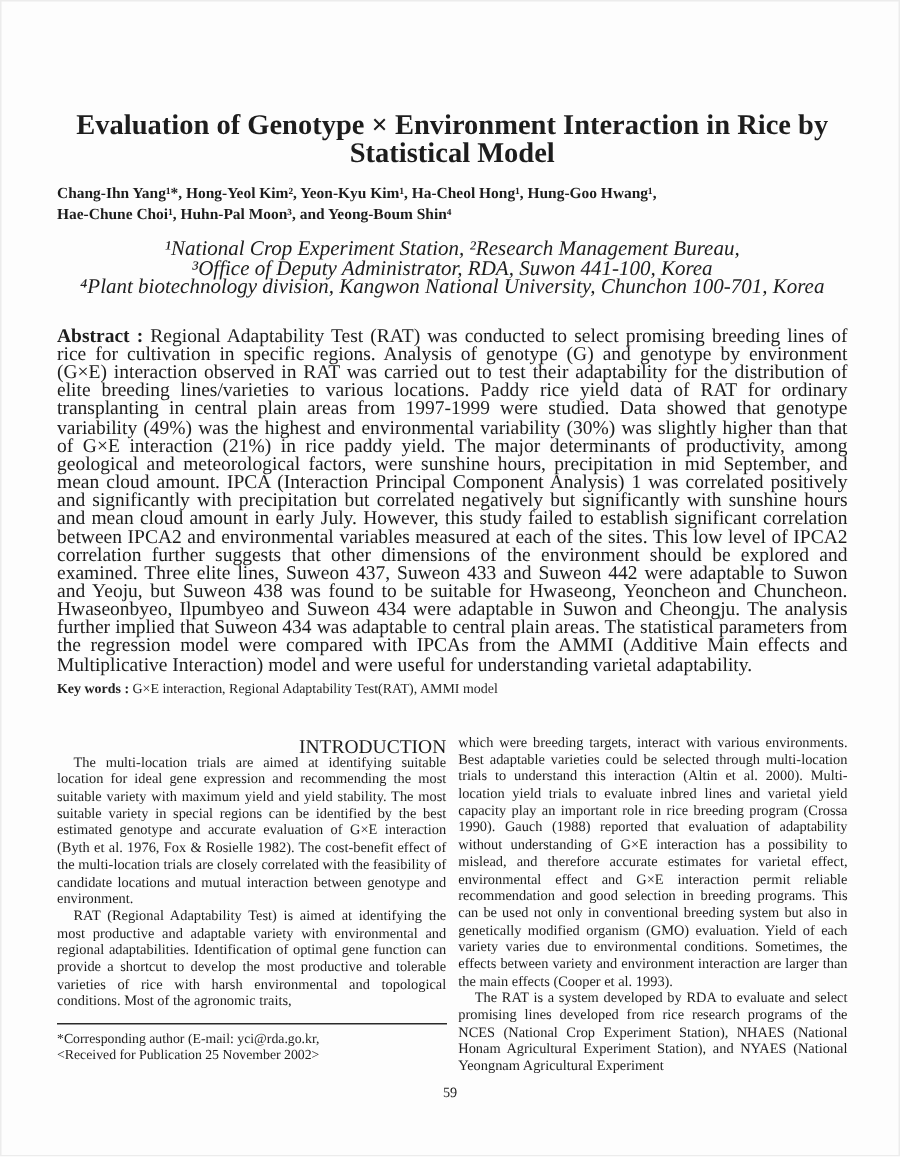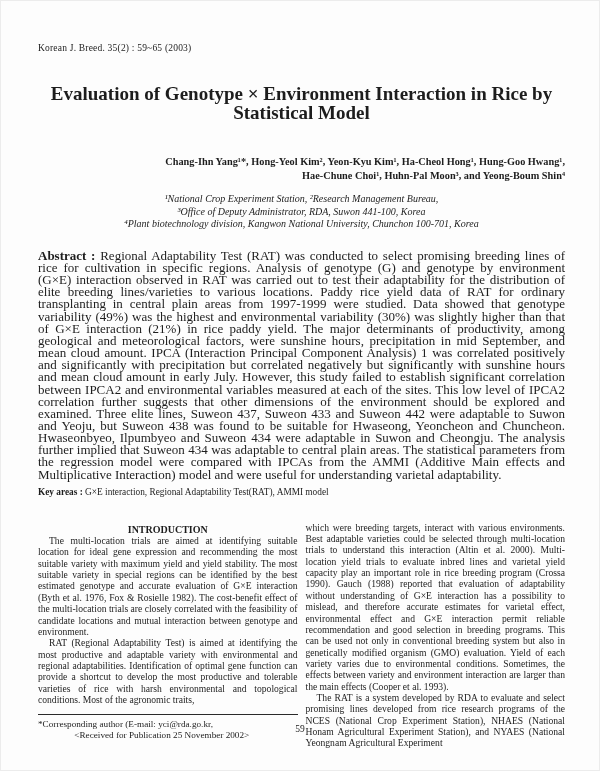--- a/index.html
+++ b/index.html
@@ -23,31 +23,31 @@
     letter-spacing: 0.2px;
   }
   .paper-title {
     margin-top: 31px;
     text-align: center;
     font-weight: bold;
     font-size: 19px;
     line-height: 19px;
   }
   .authors {
-    margin-top: 33px;
-    text-align: right;
+    margin-top: 11px;
+    text-align: left;
     font-weight: bold;
     font-size: 10.3px;
     line-height: 13.5px;
   }
   .affiliations {
     margin-top: 11px;
     text-align: center;
     font-style: italic;
-    font-size: 10px;
+    font-size: 14px;
     line-height: 12.6px;
   }
   .abstract {
     margin-top: 19px;
     text-align: justify;
     font-size: 13px;
     line-height: 12.15px;
   }
   .abstract b, .keywords b { font-weight: bold; }
   .keywords {
@@ -60,71 +60,70 @@
     display: flex;
     gap: 8px;
   }
   .col {
     width: 50%;
     font-size: 9.6px;
     line-height: 11.35px;
     text-align: justify;
   }
   .section-heading {
-    text-align: center;
-    font-weight: bold;
-    font-size: 10px;
+    text-align: right;
+    font-weight: normal;
+    font-size: 13px;
     margin: 2px 0 0 0;
   }
   .col p { margin: 0; }
   .col p.first { margin-top: 0; }
   .col p.indent { text-indent: 11px; }
   .footnote {
     margin-top: 9px;
     border-top: 1px solid #2a2a2a;
     padding-top: 4px;
     font-size: 9.2px;
     line-height: 11.2px;
     text-align: left;
   }
   .footnote .fn-line2 { padding-left: 5px; }
-  .footnote .fn-line3 { text-align: center; padding-right: 12px; }
+  .footnote .fn-line3 { text-align: left; padding-right: 12px; }
   .page-number {
     position: absolute;
     bottom: 36px;
     left: 0;
     width: 100%;
     text-align: center;
     font-size: 9.5px;
   }
 </style>
 </head>
 <body>
 
 <div class="page">
   <div class="inner">
 
-    <div class="journal-header">Korean J. Breed. 35(2) : 59~65 (2003)</div>
 
     <div class="paper-title">Evaluation of Genotype × Environment Interaction in Rice by Statistical Model</div>
 
     <div class="authors">
       <div>Chang-Ihn Yang¹*, Hong-Yeol Kim², Yeon-Kyu Kim¹, Ha-Cheol Hong¹, Hung-Goo Hwang¹,</div>
       <div>Hae-Chune Choi¹, Huhn-Pal Moon³, and Yeong-Boum Shin⁴</div>
     </div>
 
     <div class="affiliations">
       <div>¹National Crop Experiment Station, ²Research Management Bureau,</div>
       <div>³Office of Deputy Administrator, RDA, Suwon 441-100, Korea</div>
       <div>⁴Plant biotechnology division, Kangwon National University, Chunchon 100-701, Korea</div>
     </div>
 
     <div class="abstract"><b>Abstract :</b><span> Regional Adaptability Test (RAT) was conducted to select promising breeding lines of rice for cultivation in specific regions. Analysis of genotype (G) and genotype by environment (G×E) interaction observed in RAT was carried out to test their adaptability for the distribution of elite breeding lines/varieties to various locations. Paddy rice yield data of RAT for ordinary transplanting in central plain areas from 1997-1999 were studied. Data showed that genotype variability (49%) was the highest and environmental variability (30%) was slightly higher than that of G×E interaction (21%) in rice paddy yield. The major determinants of productivity, among geological and meteorological factors, were sunshine hours, precipitation in mid September, and mean cloud amount. IPCA (Interaction Principal Component Analysis) 1 was correlated positively and significantly with precipitation but correlated negatively but significantly with sunshine hours and mean cloud amount in early July. However, this study failed to establish significant correlation between IPCA2 and environmental variables measured at each of the sites. This low level of IPCA2 correlation further suggests that other dimensions of the environment should be explored and examined. Three elite lines, Suweon 437, Suweon 433 and Suweon 442 were adaptable to Suwon and Yeoju, but Suweon 438 was found to be suitable for Hwaseong, Yeoncheon and Chuncheon. Hwaseonbyeo, Ilpumbyeo and Suweon 434 were adaptable in Suwon and Cheongju. The analysis further implied that Suweon 434 was adaptable to central plain areas. The statistical parameters from the regression model were compared with IPCAs from the AMMI (Additive Main effects and Multiplicative Interaction) model and were useful for understanding varietal adaptability.</span></div>
 
-    <div class="keywords"><b>Key areas :</b><span> G×E interaction, Regional Adaptability Test(RAT), AMMI model</span></div>
+    <div class="keywords"><b>Key words :</b><span> G×E interaction, Regional Adaptability Test(RAT), AMMI model</span></div>
 
     <div class="columns">
 
       <div class="col">
         <div class="section-heading">INTRODUCTION</div>
         <p class="first indent">The multi-location trials are aimed at identifying suitable location for ideal gene expression and recommending the most suitable variety with maximum yield and yield stability. The most suitable variety in special regions can be identified by the best estimated genotype and accurate evaluation of G×E interaction (Byth et al. 1976, Fox &amp; Rosielle 1982). The cost-benefit effect of the multi-location trials are closely correlated with the feasibility of candidate locations and mutual interaction between genotype and environment.</p>
         <p class="indent">RAT (Regional Adaptability Test) is aimed at identifying the most productive and adaptable variety with environmental and regional adaptabilities. Identification of optimal gene function can provide a shortcut to develop the most productive and tolerable varieties of rice with harsh environmental and topological conditions. Most of the agronomic traits,</p>
         <div class="footnote">
           <div class="fn-line1">*Corresponding author (E-mail: yci@rda.go.kr,</div>
           <div class="fn-line3">&lt;Received for Publication 25 November 2002&gt;</div>

